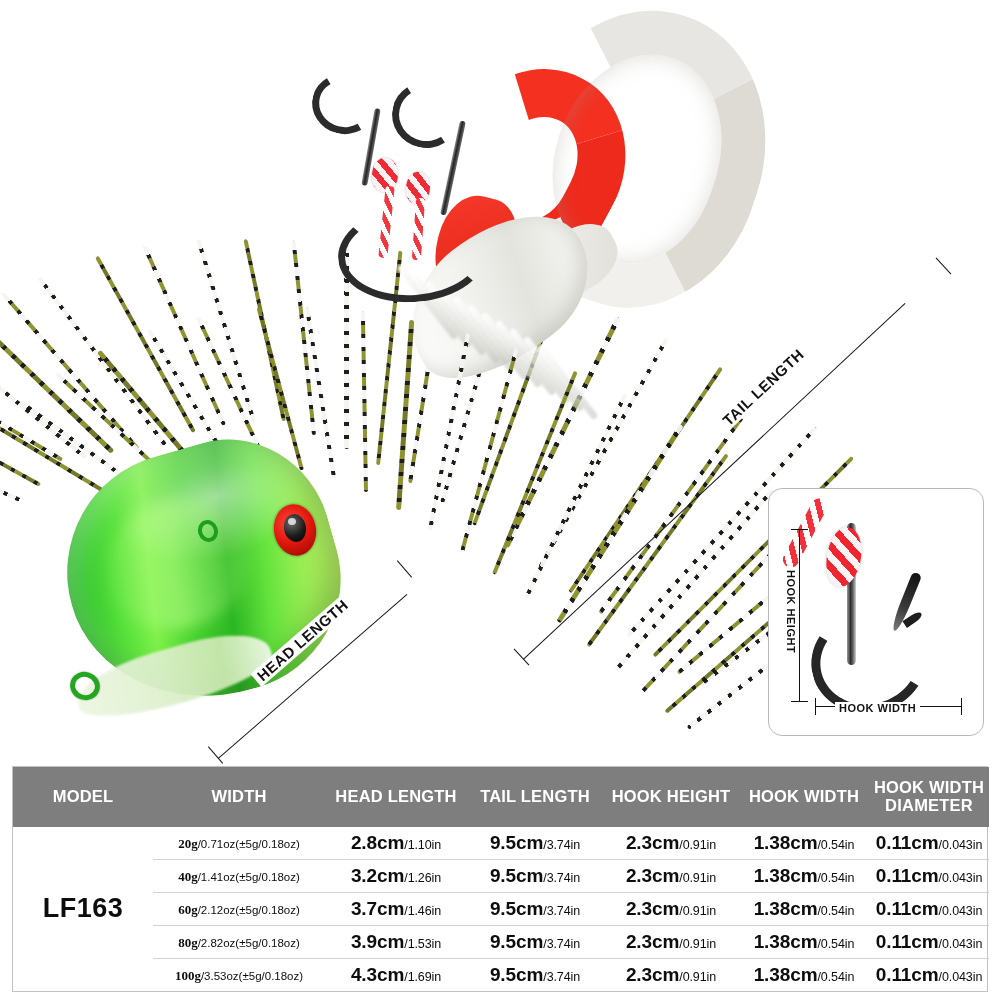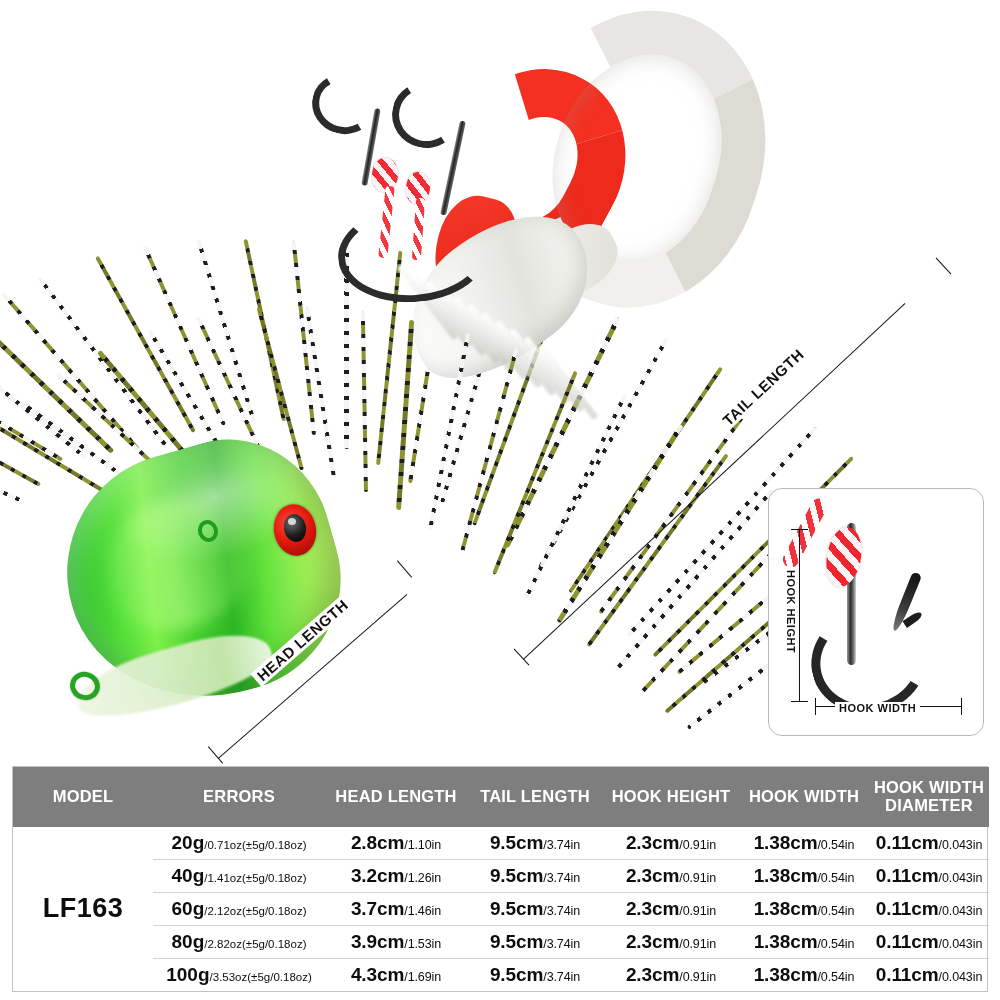--- a/index.html
+++ b/index.html
@@ -364,21 +364,21 @@
   .v-main {
     font-size: 19px;
     font-weight: 700;
     letter-spacing: -.1px;
   }
   .v-sub {
     font-size: 12.5px;
     font-weight: 400;
     letter-spacing: -.1px;
   }
-  .w-main { font-size: 19px; font-weight: 700; }
+  .w-main { font-size: 13px; font-weight: 700; font-family: Liberation Serif, serif; }
   .w-sub  { font-size: 11.5px; font-weight: 400; }
 
   
   col.c-model { width: 140px; }
   col.c-weight { width: 172px; }
   col.c-head { width: 142px; }
   col.c-tail { width: 136px; }
   col.c-hh   { width: 136px; }
   col.c-hw   { width: 130px; }
   col.c-hwd  { width: 120px; }
@@ -538,21 +538,21 @@
           <col class="c-weight">
           <col class="c-head">
         <col class="c-tail">
           <col class="c-hh">
           <col class="c-hw">
           <col class="c-hwd">
       </colgroup>
       <thead>
         <tr>
           <th>MODEL</th>
-          <th>ERRORS</th>
+          <th>WIDTH</th>
           <th>HEAD LENGTH</th>
           <th>TAIL LENGTH</th>
           <th>HOOK HEIGHT</th>
           <th>HOOK WIDTH</th>
           <th>HOOK WIDTH DIAMETER</th>
         </tr>
       </thead>
       <tbody>
         <tr>
           <td class="model-cell" rowspan="5">LF163</td>

